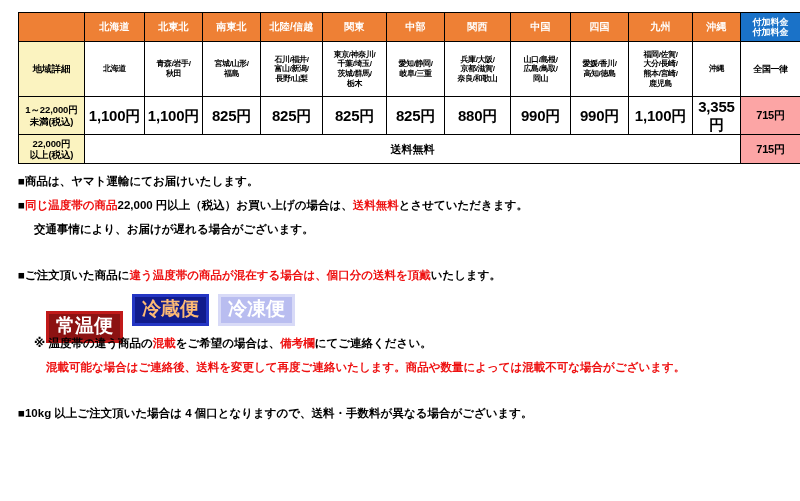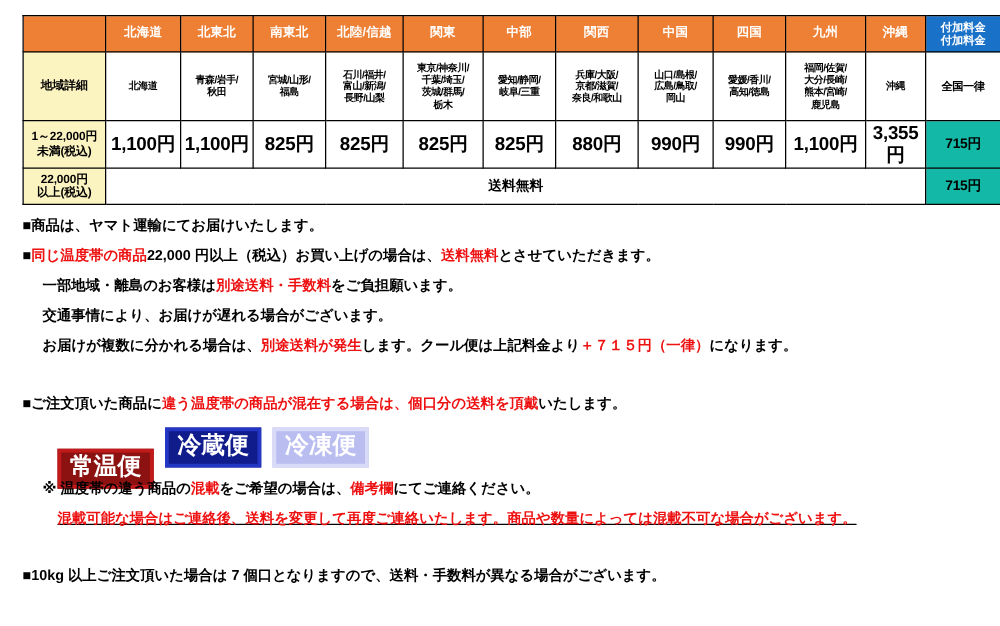--- a/index.html
+++ b/index.html
@@ -89,21 +89,21 @@
     background: #ffffff;
     letter-spacing: -0.2px;
   }
   td.free {
     height: 26px;
     font-size: 11px;
     background: #ffffff;
   }
   td.cool-amt {
     font-size: 11px;
-    background: #14b8a6;
+    background: #fca5a5;
   }
   td.detail-cool {
     font-size: 9px;
     background: #ffffff;
   }
 
   
   .notes {
     position: absolute;
     left: 18px;
@@ -114,21 +114,21 @@
     line-height: 1.0;
   }
   .note-line {
     margin: 0 0 0 0;
     height: 24px;
     display: flex;
     align-items: center;
     white-space: nowrap;
   }
   .note-line.indent1 { padding-left: 16px; }
-  .note-line.indent2 { padding-left: 28px; text-decoration: underline; }
+  .note-line.indent2 { padding-left: 28px; }
   .red { color: #ee1111; text-align: center; }
   .blk { color: #000000; }
   .gap-md { height: 22px; }
 
   
   .badges {
     display: flex;
     align-items: center;
     gap: 9px;
     padding-left: 28px;
@@ -143,21 +143,21 @@
     display: inline-block;
   }
   .badge-normal {
     background: #8c1212;
     color: #ffffff;
     border: 3px solid #c11a1a;
     margin-top: 34px;
   }
   .badge-chilled {
     background: #101b8c;
-    color: #ffffff;
+    color: #fdba74;
     border: 3px solid #2436c4;
   }
   .badge-frozen {
     background: #b9bdf0;
     color: #ffffff;
     border: 3px solid #d8daf7;
   }
 </style>
 </head>
 <body>
@@ -256,37 +256,25 @@
     </div>
 
     <div class="note-line">
       <span class="blk">■</span>
         <span class="red">同じ温度帯の商品</span>
         <span class="blk"> 22,000 円以上（税込）お買い上げの場合は、</span>
         <span class="red">送料無料</span>
         <span class="blk">とさせていただきます。</span>
     </div>
 
-    <div class="note-line indent1">
-      <span class="blk">一部地域・離島のお客様は</span>
-        <span class="red">別途送料・手数料</span>
-        <span class="blk">をご負担願います。</span>
-    </div>
 
     <div class="note-line indent1">
       <span class="blk">交通事情により、お届けが遅れる場合がございます。</span>
     </div>
 
-    <div class="note-line indent1">
-      <span class="blk">お届けが複数に分かれる場合は、</span>
-        <span class="red">別途送料が発生</span>
-        <span class="blk">します。クール便は上記料金より</span>
-        <span class="red">＋７１５円（一律）</span>
-        <span class="blk">になります。</span>
-    </div>
 
 
     <div class="gap-md"></div>
 
     <div class="note-line">
       <span class="blk">■</span>
         <span class="blk">ご注文頂いた商品に</span>
         <span class="red">違う温度帯の商品が混在する場合は、個口分の送料を頂戴</span>
         <span class="blk">いたします。</span>
     </div>
@@ -306,21 +294,21 @@
     </div>
 
     <div class="note-line indent2">
       <span class="red">混載可能な場合はご連絡後、送料を変更して再度ご連絡いたします。商品や数量によっては混載不可な場合がございます。</span>
     </div>
 
     <div class="gap-md"></div>
 
     <div class="note-line">
       <span class="blk">■</span>
-        <span class="blk"> 10kg 以上ご注文頂いた場合は 7 個口となりますので、送料・手数料が異なる場合がございます。</span>
+        <span class="blk"> 10kg 以上ご注文頂いた場合は 4 個口となりますので、送料・手数料が異なる場合がございます。</span>
     </div>
 
     <div class="note-line indent1">
       
     </div>
 
   </div>
 </div>
 
 </body></html>

